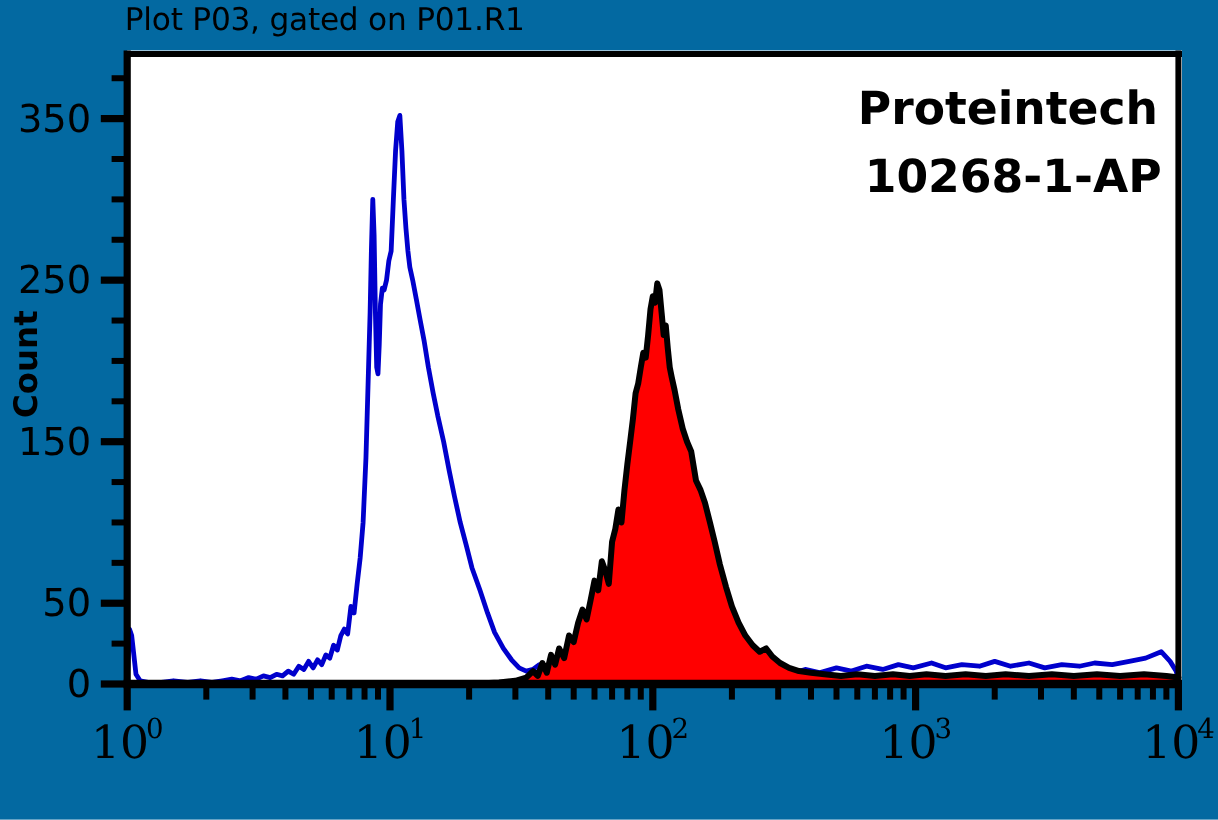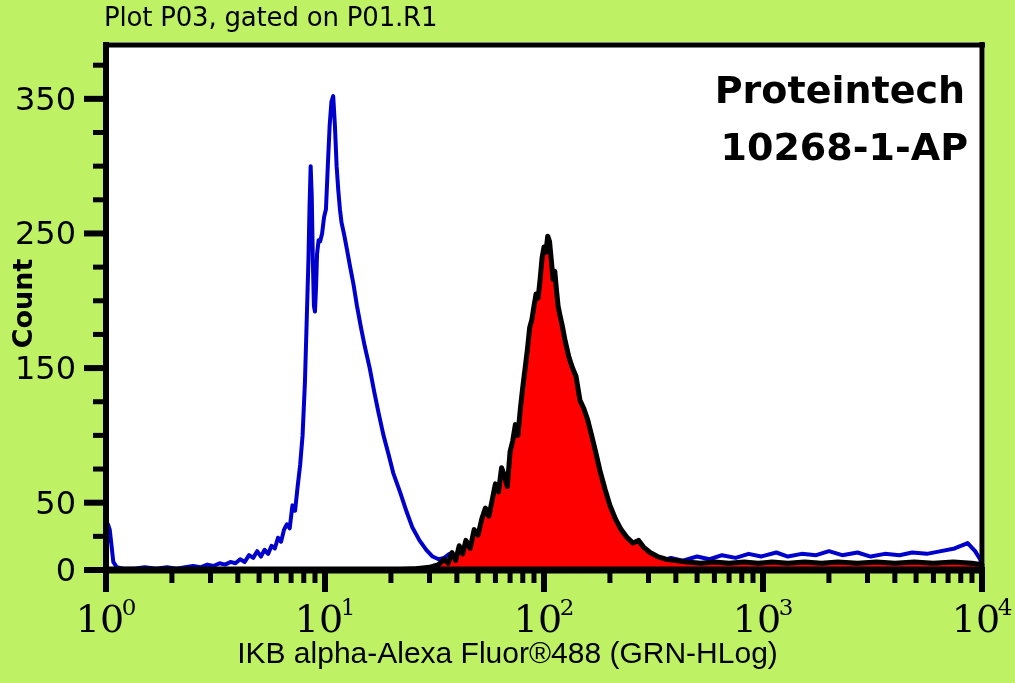--- a/index.html
+++ b/index.html
@@ -10,21 +10,21 @@
   body {
     width: 1015px;
     height: 683px;
     font-family: "DejaVu Sans", sans-serif;
     overflow: hidden;
   }
   #figure {
     position: relative;
     width: 1015px;
     height: 683px;
-    background: #bef264;
+    background: #0369a1;
   }
   #plot-title {
     position: absolute;
     left: 104px;
     top: 2px;
     font-family: "DejaVu Sans", sans-serif;
     font-size: 26px;
     color: #000000;
     white-space: nowrap;
     letter-spacing: -0.2px;
@@ -83,21 +83,20 @@
 </style>
 </head>
 <body>
 
 <div id="figure">
 
   <div id="plot-title">Plot P03, gated on P01.R1</div>
 
   <div id="ylabel">Count</div>
 
-  <div id="xlabel">IKB alpha-Alexa Fluor®488 (GRN-HLog)</div>
 
   <svg id="svg-canvas" width="1015" height="683">
 
     <rect id="plot-bg" x="106" y="42" width="879" height="528" fill="#ffffff"></rect>
 
     <g id="series-layer">
         <g>
           <path d="M106.00,567.31 L107.88,524.23 L109.73,529.62 L111.54,545.77 L113.32,561.92 L116.78,567.31 L123.34,568.65 L134.54,568.65 L144.56,567.31 L156.47,568.65 L167.05,567.31 L176.57,568.65 L185.22,567.31 L193.15,565.96 L200.47,567.31 L207.27,564.62 L213.61,565.96 L219.55,563.27 L225.15,564.62 L230.44,561.92 L235.44,563.27 L240.20,559.23 L244.73,561.92 L249.05,555.19 L253.19,557.88 L257.15,551.15 L260.96,556.54 L264.62,549.81 L268.14,553.85 L271.54,545.77 L274.82,548.46 L277.99,537.69 L281.06,541.73 L284.03,529.62 L286.91,524.23 L289.71,528.27 L292.43,505.38 L295.07,510.77 L297.64,486.54 L300.14,465.00 L302.58,435.38 L304.96,381.54 L306.70,320.96 L308.42,260.38 L309.54,206.54 L310.66,166.15 L311.75,195.77 L312.84,260.38 L313.92,306.15 L314.98,311.54 L316.03,287.31 L317.07,253.65 L318.61,240.19 L320.12,241.54 L322.10,233.46 L324.04,217.31 L325.95,209.23 L327.81,166.15 L329.64,125.77 L331.44,101.54 L333.20,96.15 L334.93,125.77 L336.62,166.15 L338.29,190.38 L339.93,209.23 L341.54,222.69 L343.91,233.46 L346.98,249.62 L349.95,265.77 L353.54,284.62 L357.00,306.15 L360.99,327.69 L364.82,346.54 L369.70,368.08 L374.34,392.31 L378.77,413.85 L383.51,435.38 L388.52,454.23 L393.27,473.08 L399.99,491.92 L406.26,510.77 L412.15,526.92 L419.47,540.38 L426.27,549.81 L432.61,556.54 L438.55,559.23 L444.15,557.88 L449.44,553.85 L454.44,556.54 L459.20,561.92 L465.92,565.96 L474.19,567.31 L481.80,567.31 L492.19,565.96 L501.55,567.31 L512.76,565.96 L522.78,567.31 L533.98,565.96 L544.00,564.62 L557.29,565.96 L568.95,563.27 L582.56,564.62 L594.47,561.92 L607.52,563.27 L618.99,560.58 L631.15,561.92 L645.27,559.23 L657.55,561.92 L670.97,557.88 L682.73,560.58 L697.07,556.54 L709.54,559.23 L722.03,555.19 L735.64,557.88 L748.66,553.85 L761.08,556.54 L776.29,552.50 L787.95,556.54 L801.56,553.85 L816.23,555.19 L828.93,551.15 L842.22,555.19 L857.47,552.50 L870.61,556.54 L884.83,553.85 L899.49,555.19 L912.19,552.50 L926.85,553.85 L941.03,551.15 L954.64,548.46 L967.66,543.08 L975.10,551.15 L980.08,559.23 L982.00,565.96 " fill="none" stroke="#0000CC" stroke-width="4" stroke-linejoin="round" stroke-linecap="round"></path>
         </g>
         <g>

